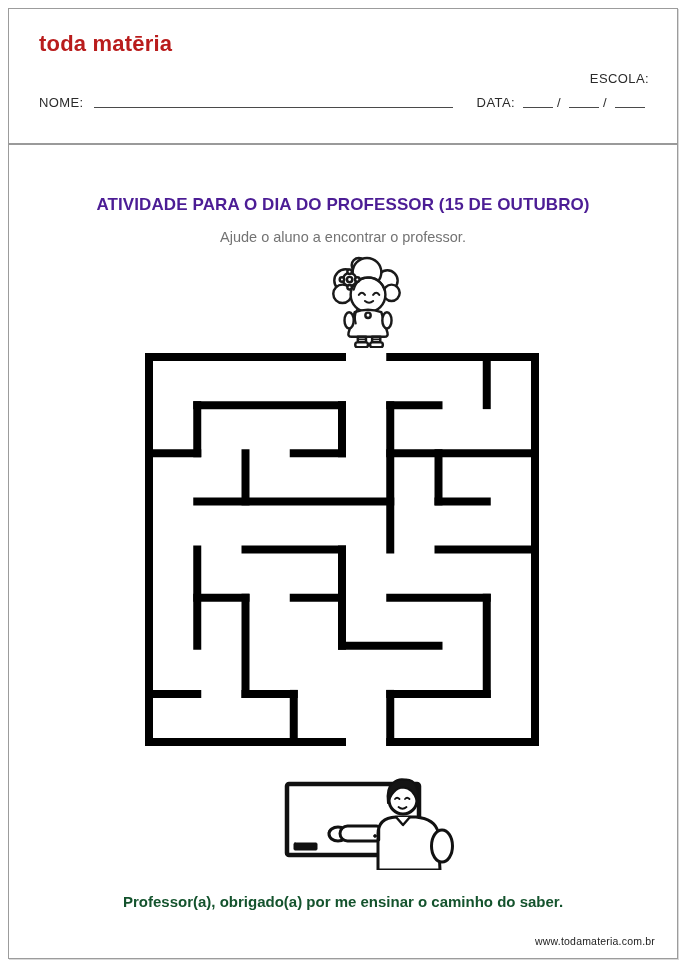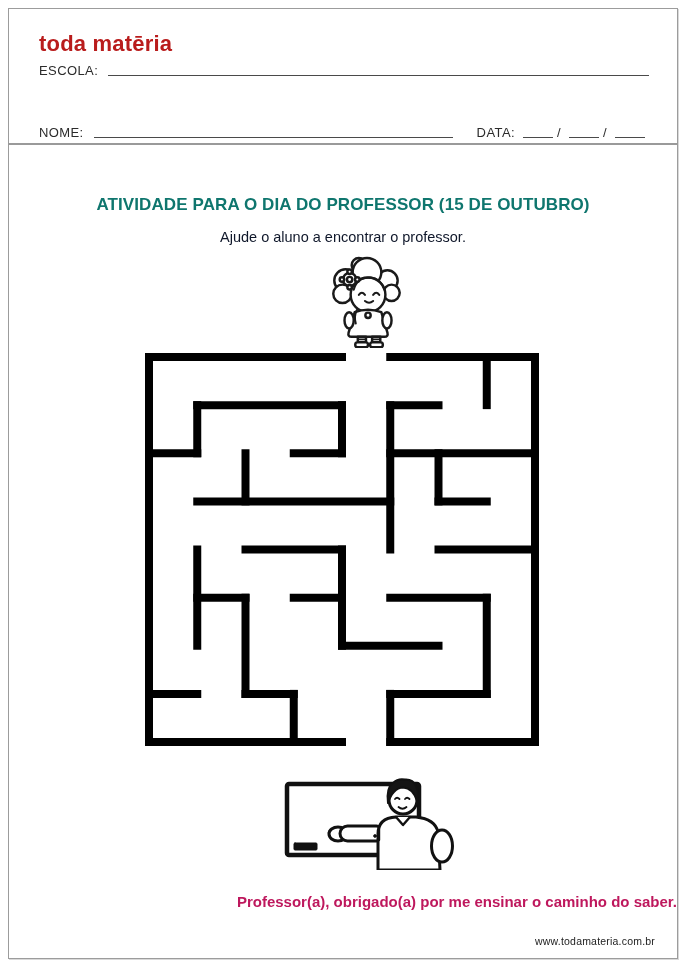--- a/index.html
+++ b/index.html
@@ -9,42 +9,42 @@
     background:#ffffff;border:1px solid #9c9c9c;box-shadow:1px 1px 0 #d9d9d9;
   }
   .logo{
     position:absolute;left:30px;top:22px;font-size:22px;font-weight:700;
     letter-spacing:0.2px;color:#b91c1c;
   }
   .field-row{
     position:absolute;left:30px;display:flex;align-items:flex-end;
     font-size:13px;color:#2b2b2b;letter-spacing:0.4px;
   }
-  .row-school{top:54px;width:610px;}
-  .row-name{top:116px;width:610px;}
+  .row-school{top:62px;width:610px;flex-direction:column;}
+  .row-name{top:86px;width:610px;}
   .field-label{white-space:nowrap;padding-bottom:1px;}
   .wline{flex:1 1 auto;border-bottom:1.5px solid #4a4a4a;margin:0 0 3px 10px;height:1px;}
   .date-label{margin-left:16px;padding-left:8px;}
   .blank{width:30px;border-bottom:1.5px solid #4a4a4a;margin:0 4px 3px 8px;height:1px;}
   .slash{padding-bottom:1px;}
   .divider{position:absolute;left:-1px;top:134px;width:670px;border-top:2px solid #9a9a9a;}
   .title{
     position:absolute;left:0;top:186px;width:100%;text-align:center;
-    font-size:17px;font-weight:700;color:#0f766e;letter-spacing:0.1px;
+    font-size:17px;font-weight:700;color:#4c1d95;letter-spacing:0.1px;
   }
   .subtitle{
     position:absolute;left:0;top:220px;width:100%;text-align:center;
-    font-size:14.5px;color:#0f172a;
+    font-size:14.5px;color:#737373;
   }
   .student{position:absolute;left:319px;top:247px;width:78px;height:92px;}
   .maze-wrap{position:absolute;left:136px;top:344px;width:394px;height:393px;}
   .teacher{position:absolute;left:273px;top:761px;width:180px;height:100px;}
   .message{
-    position:absolute;left:0;top:884px;width:100%;text-align:right;
-    font-size:15px;font-weight:700;color:#be185d;
+    position:absolute;left:0;top:884px;width:100%;text-align:center;
+    font-size:15px;font-weight:700;color:#14532d;
   }
   .footer-url{
     position:absolute;right:22px;top:926px;font-size:10.5px;font-weight:400;color:#222222;
     letter-spacing:0.2px;
   }
   svg{display:block;}
 </style>
 </head>
 <body>
 

